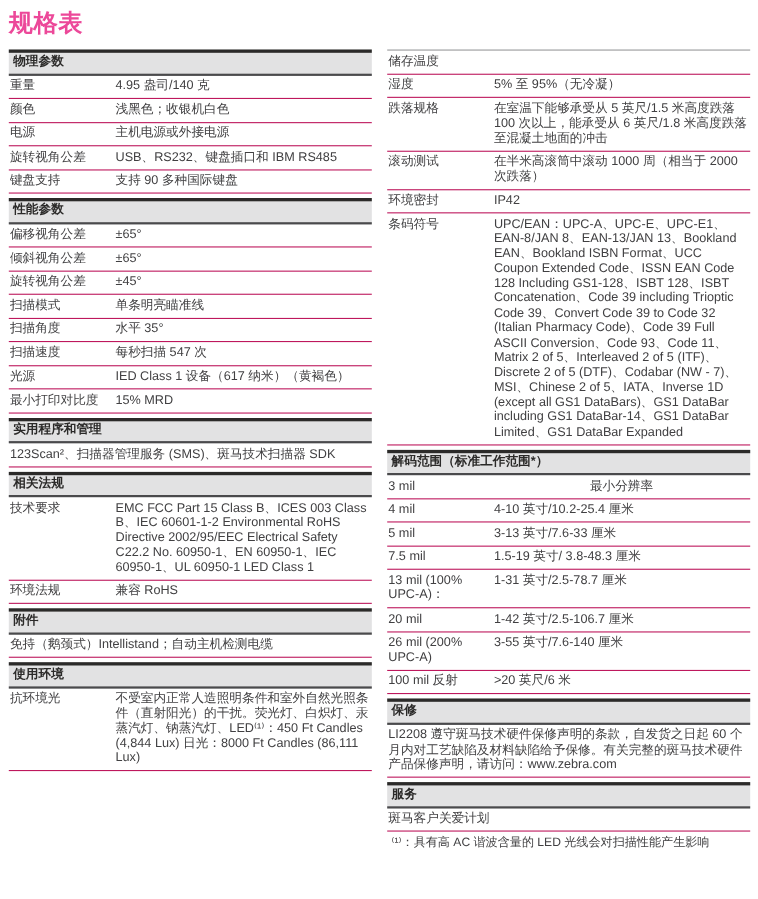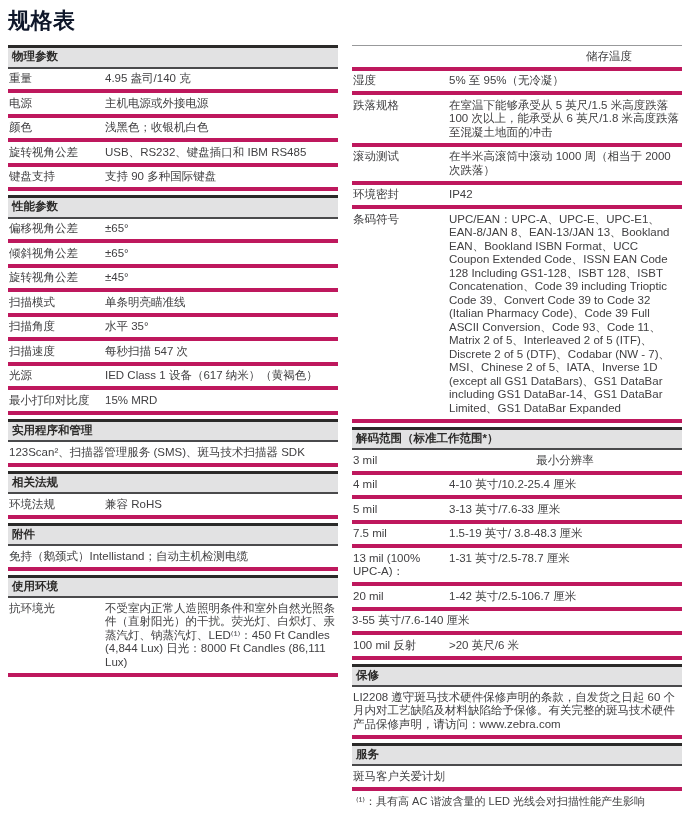--- a/index.html
+++ b/index.html
@@ -6,38 +6,37 @@
   html, body { margin: 0; padding: 0; }
   body {
     width: 689px; height: 817px; overflow: hidden;
     background: #ffffff;
     font-family: "Liberation Sans", "DejaVu Sans", sans-serif;
     font-size: 11.5px; line-height: 13.5px; color: #414042;
   }
   .page { padding: 4px 8px 0 8px; }
   .title {
     font-size: 22px; line-height: 26px; font-weight: 700;
-    color: #0f172a; margin: 4px 0 11px 0; letter-spacing: 0.5px;
+    color: #ec4899; margin: 4px 0 11px 0; letter-spacing: 0.5px;
   }
   .cols { display: flex; gap: 14px; align-items: flex-start; }
   .col { width: 330px; flex: none; }
   .bar {
     background: #e2e2e3;
     border-top: 3px solid #2b2a29;
     border-bottom: 2px solid #4a4a4c;
     padding: 2px 4px 3px 4px;
     font-weight: 700; color: #2b2a29;
     margin-top: 4px;
   }
   .col > .bar:first-child { margin-top: 0; }
   .row {
     display: flex;
-    border-bottom: 4px solid #be185d;
+    border-bottom: 1px solid #be185d;
     padding: 3.5px 0 3.5px 0;
-    justify-content: flex-end;
   }
   .col > .row:first-child { border-top: 1px solid #98999b; }
   .row .label { width: 97px; flex: none; padding-right: 6px; padding-left: 1px; }
   .row .value { flex: 1; white-space: pre-line; padding-right: 1px; }
   .row.full .value { padding-left: 1px; }
   .row.center .value { text-align: center; }
   .note {
     padding: 4px 0 2px 14px;
     text-indent: -10px;
     font-size: 11px;
@@ -51,28 +50,28 @@
 <div class="page">
   <div class="title">规格表</div>
   <div class="cols">
     <div class="col">
         <div class="bar">物理参数</div>
         <div class="row">
           <div class="label">重量</div>
           <div class="value">4.95 盎司/140 克</div>
         </div>
         <div class="row">
+          <div class="label">颜色</div>
+          <div class="value">浅黑色；收银机白色</div>
+        </div>
+        <div class="row">
           <div class="label">电源</div>
           <div class="value">主机电源或外接电源</div>
         </div>
         <div class="row">
-          <div class="label">颜色</div>
-          <div class="value">浅黑色；收银机白色</div>
-        </div>
-        <div class="row">
           <div class="label">旋转视角公差</div>
           <div class="value">USB、RS232、键盘插口和 IBM RS485</div>
         </div>
         <div class="row">
           <div class="label">键盘支持</div>
           <div class="value">支持 90 多种国际键盘</div>
         </div>
         <div class="bar">性能参数</div>
         <div class="row">
           <div class="label">偏移视角公差</div>
@@ -104,20 +103,24 @@
         </div>
         <div class="row">
           <div class="label">最小打印对比度</div>
           <div class="value">15% MRD</div>
         </div>
         <div class="bar">实用程序和管理</div>
         <div class="row full">
           <div class="value">123Scan²、扫描器管理服务 (SMS)、斑马技术扫描器 SDK</div>
         </div>
         <div class="bar">相关法规</div>
+        <div class="row">
+          <div class="label">技术要求</div>
+          <div class="value">EMC FCC Part 15 Class B、ICES 003 Class B、IEC 60601-1-2 Environmental RoHS Directive 2002/95/EEC Electrical Safety C22.2 No. 60950-1、EN 60950-1、IEC 60950-1、UL 60950-1 LED Class 1</div>
+        </div>
         <div class="row">
           <div class="label">环境法规</div>
           <div class="value">兼容 RoHS</div>
         </div>
         <div class="bar">附件</div>
         <div class="row full">
           <div class="value">免持（鹅颈式）Intellistand；自动主机检测电缆</div>
         </div>
         <div class="bar">使用环境</div>
         <div class="row">
@@ -168,20 +171,21 @@
         </div>
         <div class="row">
           <div class="label">13 mil (100% UPC-A)：</div>
           <div class="value">1-31 英寸/2.5-78.7 厘米</div>
         </div>
         <div class="row">
           <div class="label">20 mil</div>
           <div class="value">1-42 英寸/2.5-106.7 厘米</div>
         </div>
         <div class="row">
+          <div class="label">26 mil (200% UPC-A)</div>
           <div class="value">3-55 英寸/7.6-140 厘米</div>
         </div>
         <div class="row">
           <div class="label">100 mil 反射</div>
           <div class="value">&gt;20 英尺/6 米</div>
         </div>
         <div class="bar">保修</div>
         <div class="row full">
           <div class="value">LI2208 遵守斑马技术硬件保修声明的条款，自发货之日起 60 个月内对工艺缺陷及材料缺陷给予保修。有关完整的斑马技术硬件产品保修声明，请访问：www.zebra.com</div>
         </div>

